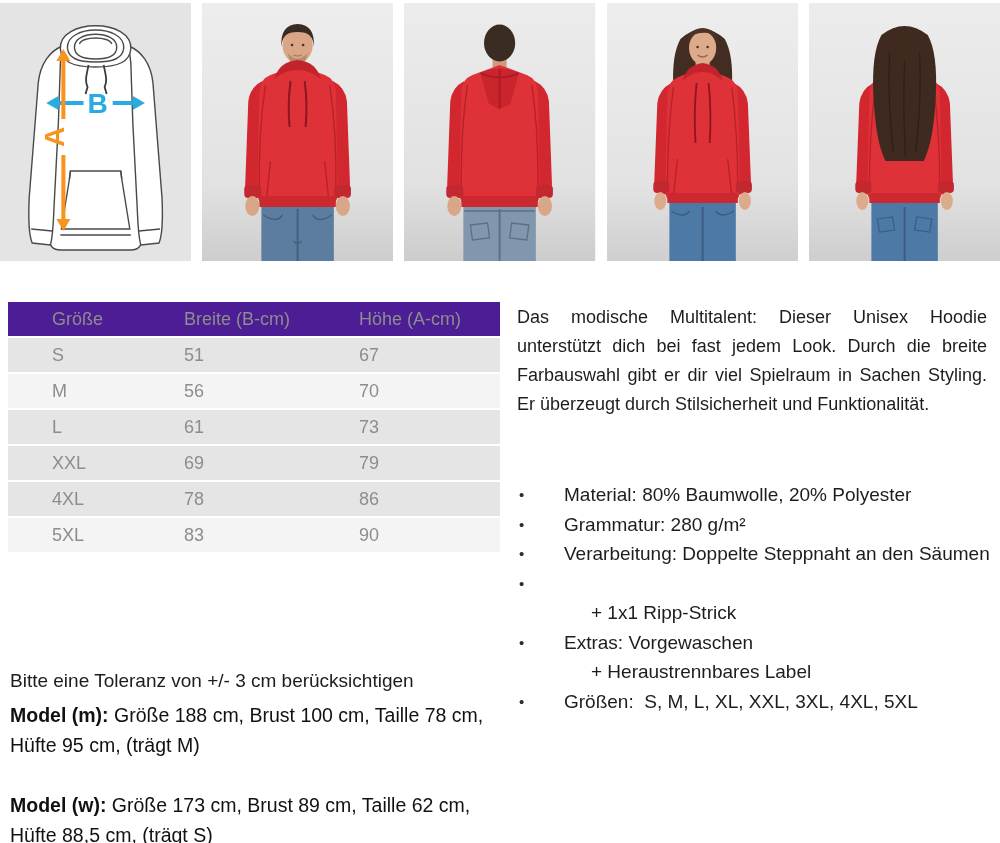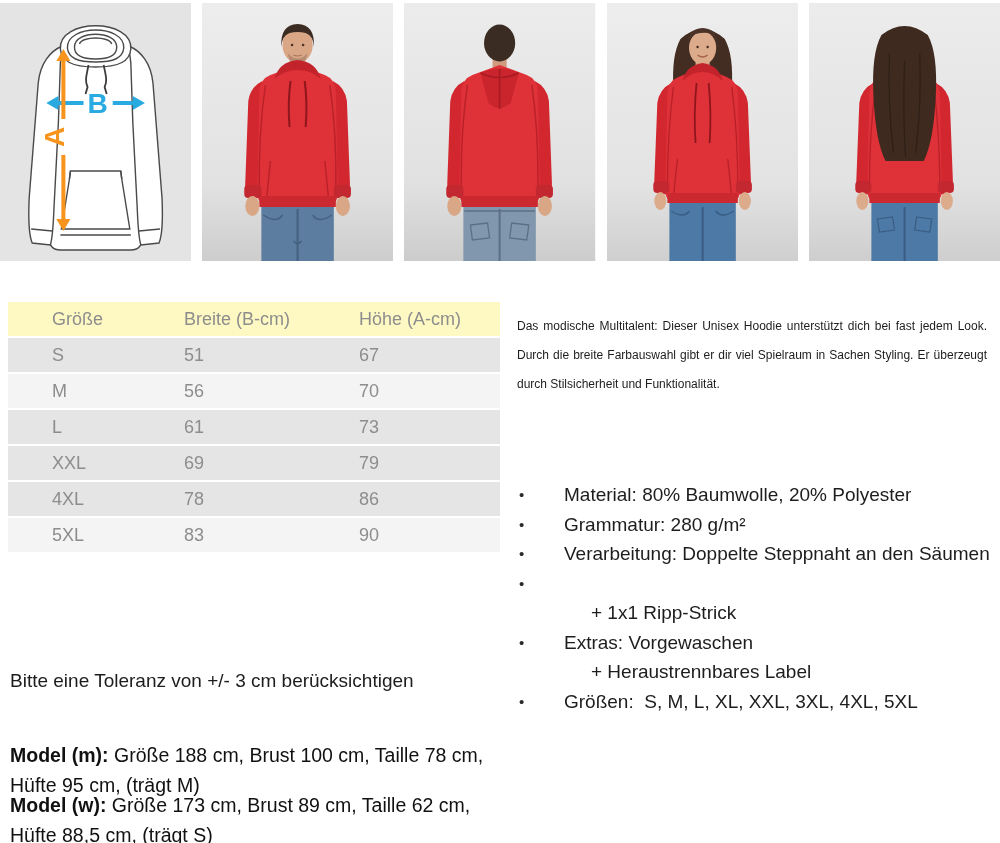--- a/index.html
+++ b/index.html
@@ -11,38 +11,38 @@
   .photo{flex:1;height:258px;overflow:hidden;}
   .photo svg{display:block;width:100%;height:100%;}
 
   
   .size-table{position:absolute;left:8px;top:302px;width:492px;border-collapse:separate;
               border-spacing:0;font-size:18px;color:#8d8d8d;}
   .size-table th,.size-table td{height:34px;font-weight:normal;text-align:left;padding:0;
               border-bottom:2px solid #fff;}
   .size-table th:first-child,.size-table td:first-child{width:132px;padding-left:44px;}
   .size-table th:nth-child(2),.size-table td:nth-child(2){width:175px;}
-  .size-table thead th{background:#fef9c3;}
+  .size-table thead th{background:#4c1d95;}
   .size-table tr.dark td{background:#e5e5e5;}
   .size-table tr.light td{background:#f4f4f4;}
 
   
-  .desc{position:absolute;left:517px;top:303px;width:470px;font-size:12px;line-height:29px;
-        text-align:justify;margin-top:9px;}
+  .desc{position:absolute;left:517px;top:303px;width:470px;font-size:18px;line-height:29px;
+        text-align:justify;}
   .features{position:absolute;left:519px;top:480px;width:478px;font-size:19px;line-height:29.5px;}
   .bullet{display:flex;}
   .dot{width:21px;font-size:15px;color:#2b2b2b;}
   .btext{white-space:pre-wrap;margin-left:24px;}
   .bullet-sub{padding-left:72px;}
 
   
   .tolerance{position:absolute;left:10px;top:670px;font-size:19px;}
   .model{position:absolute;left:10px;width:486px;font-size:19.5px;line-height:30px;color:#111;}
   .model b{font-weight:bold;}
-  .model-m{top:740px;}
+  .model-m{top:700px;}
   .model-w{top:790px;}
 </style>
 </head>
 <body>
 
 <div class="stage">
 
   <div class="photos">
 
     <div class="photo">

